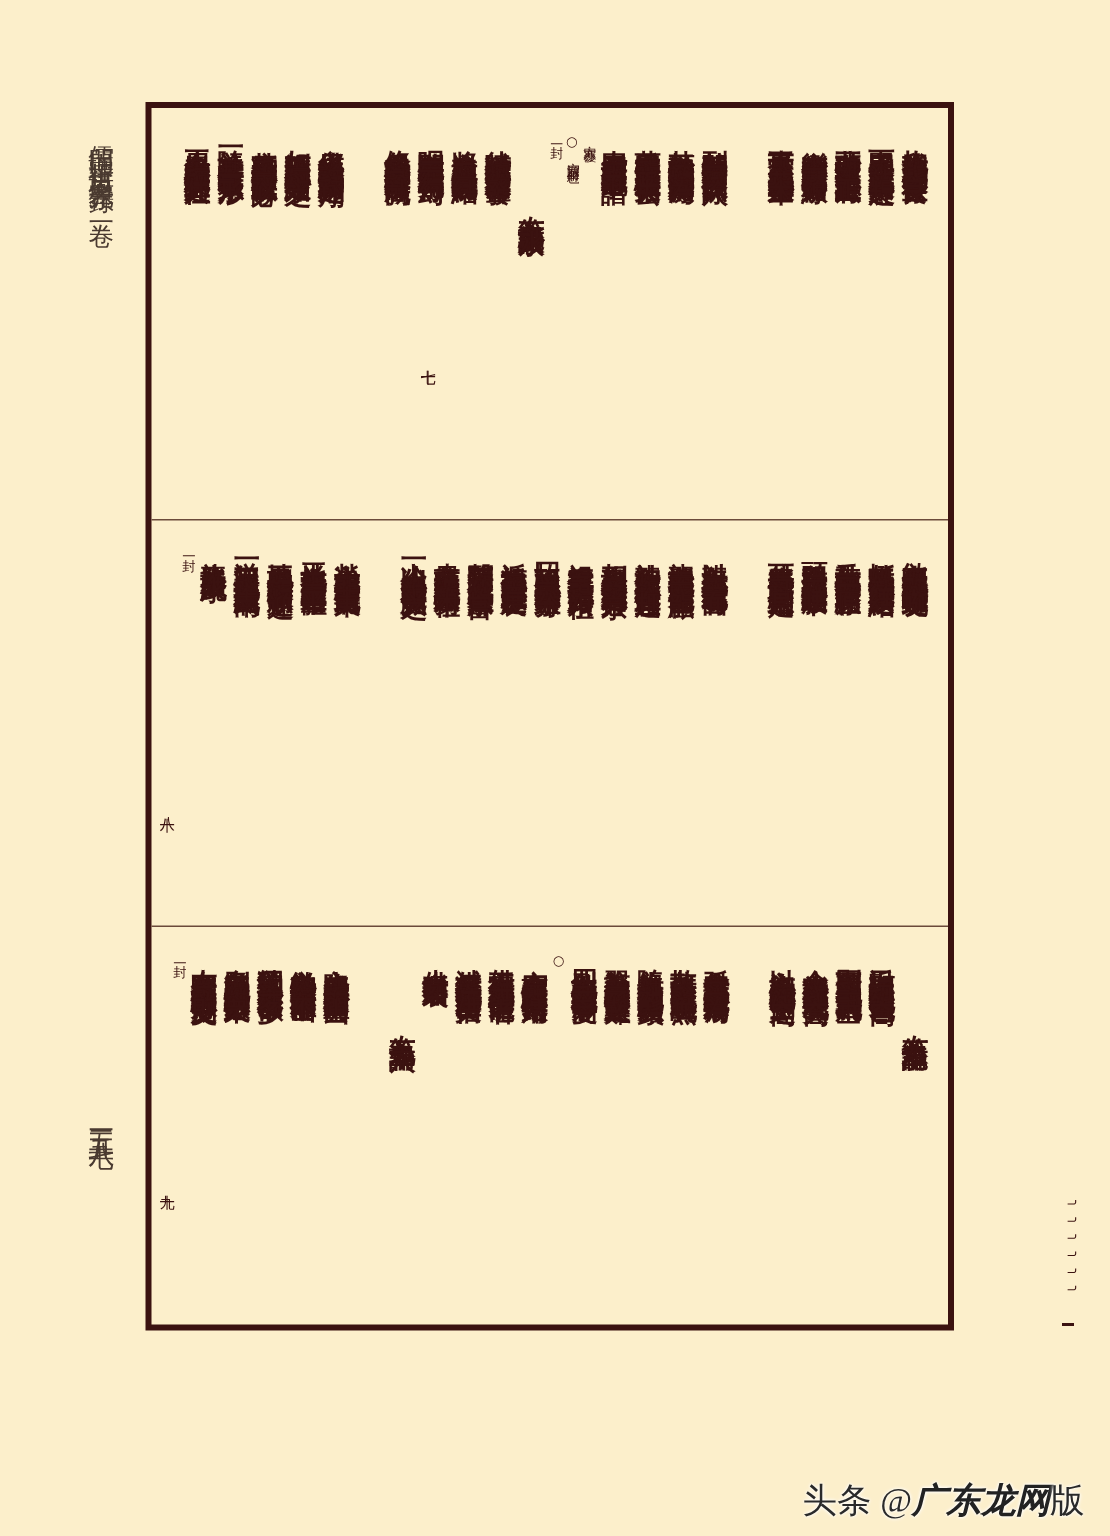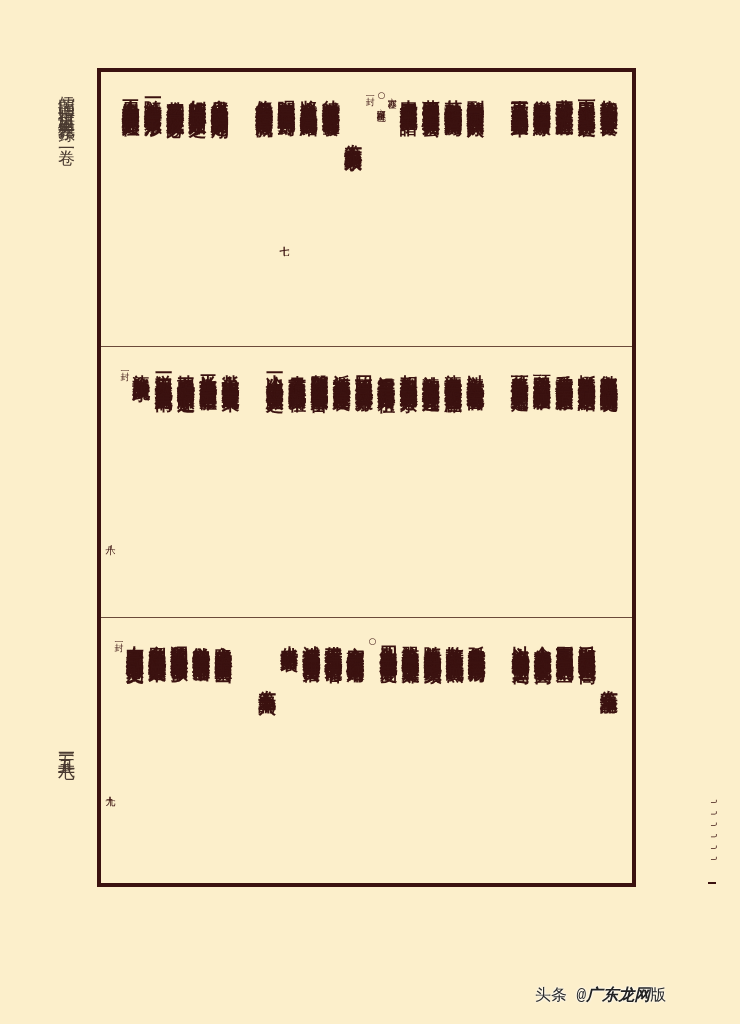--- a/index.html
+++ b/index.html
@@ -43,22 +43,22 @@
   .spacer { width:22px; }
   .folio-num {
     position:absolute; writing-mode:vertical-rl; font-size:10px; color:#3b1210;
   }
   .right-marks {
     position:absolute; left:711px; top:800px; writing-mode:vertical-rl;
     font-size:9px; color:#3b1210; letter-spacing:6px;
   }
   .right-dash { position:absolute; left:708px; top:882px; width:8px; height:2px; background:#3b1210; }
   .watermark {
-    position:absolute; left:535px; top:985px; font-size:16px;
-    font-family:Liberation Mono, monospace; color:#2a2a2a;
+    position:absolute; left:535px; top:985px; font-size:23px;
+    font-family:Liberation Serif, serif; color:#2a2a2a;
     text-shadow:0 0 2px #fff, 0 0 3px #fff;
   }
   .watermark .brand { font-weight:bold; font-style:italic; color:#222; }
 </style>
 </head>
 <body>
 
 <div class="side-title">儒門崇理折衷堪輿完孝録　卷一</div>
 <div class="side-page">三五一五八七</div>
 

